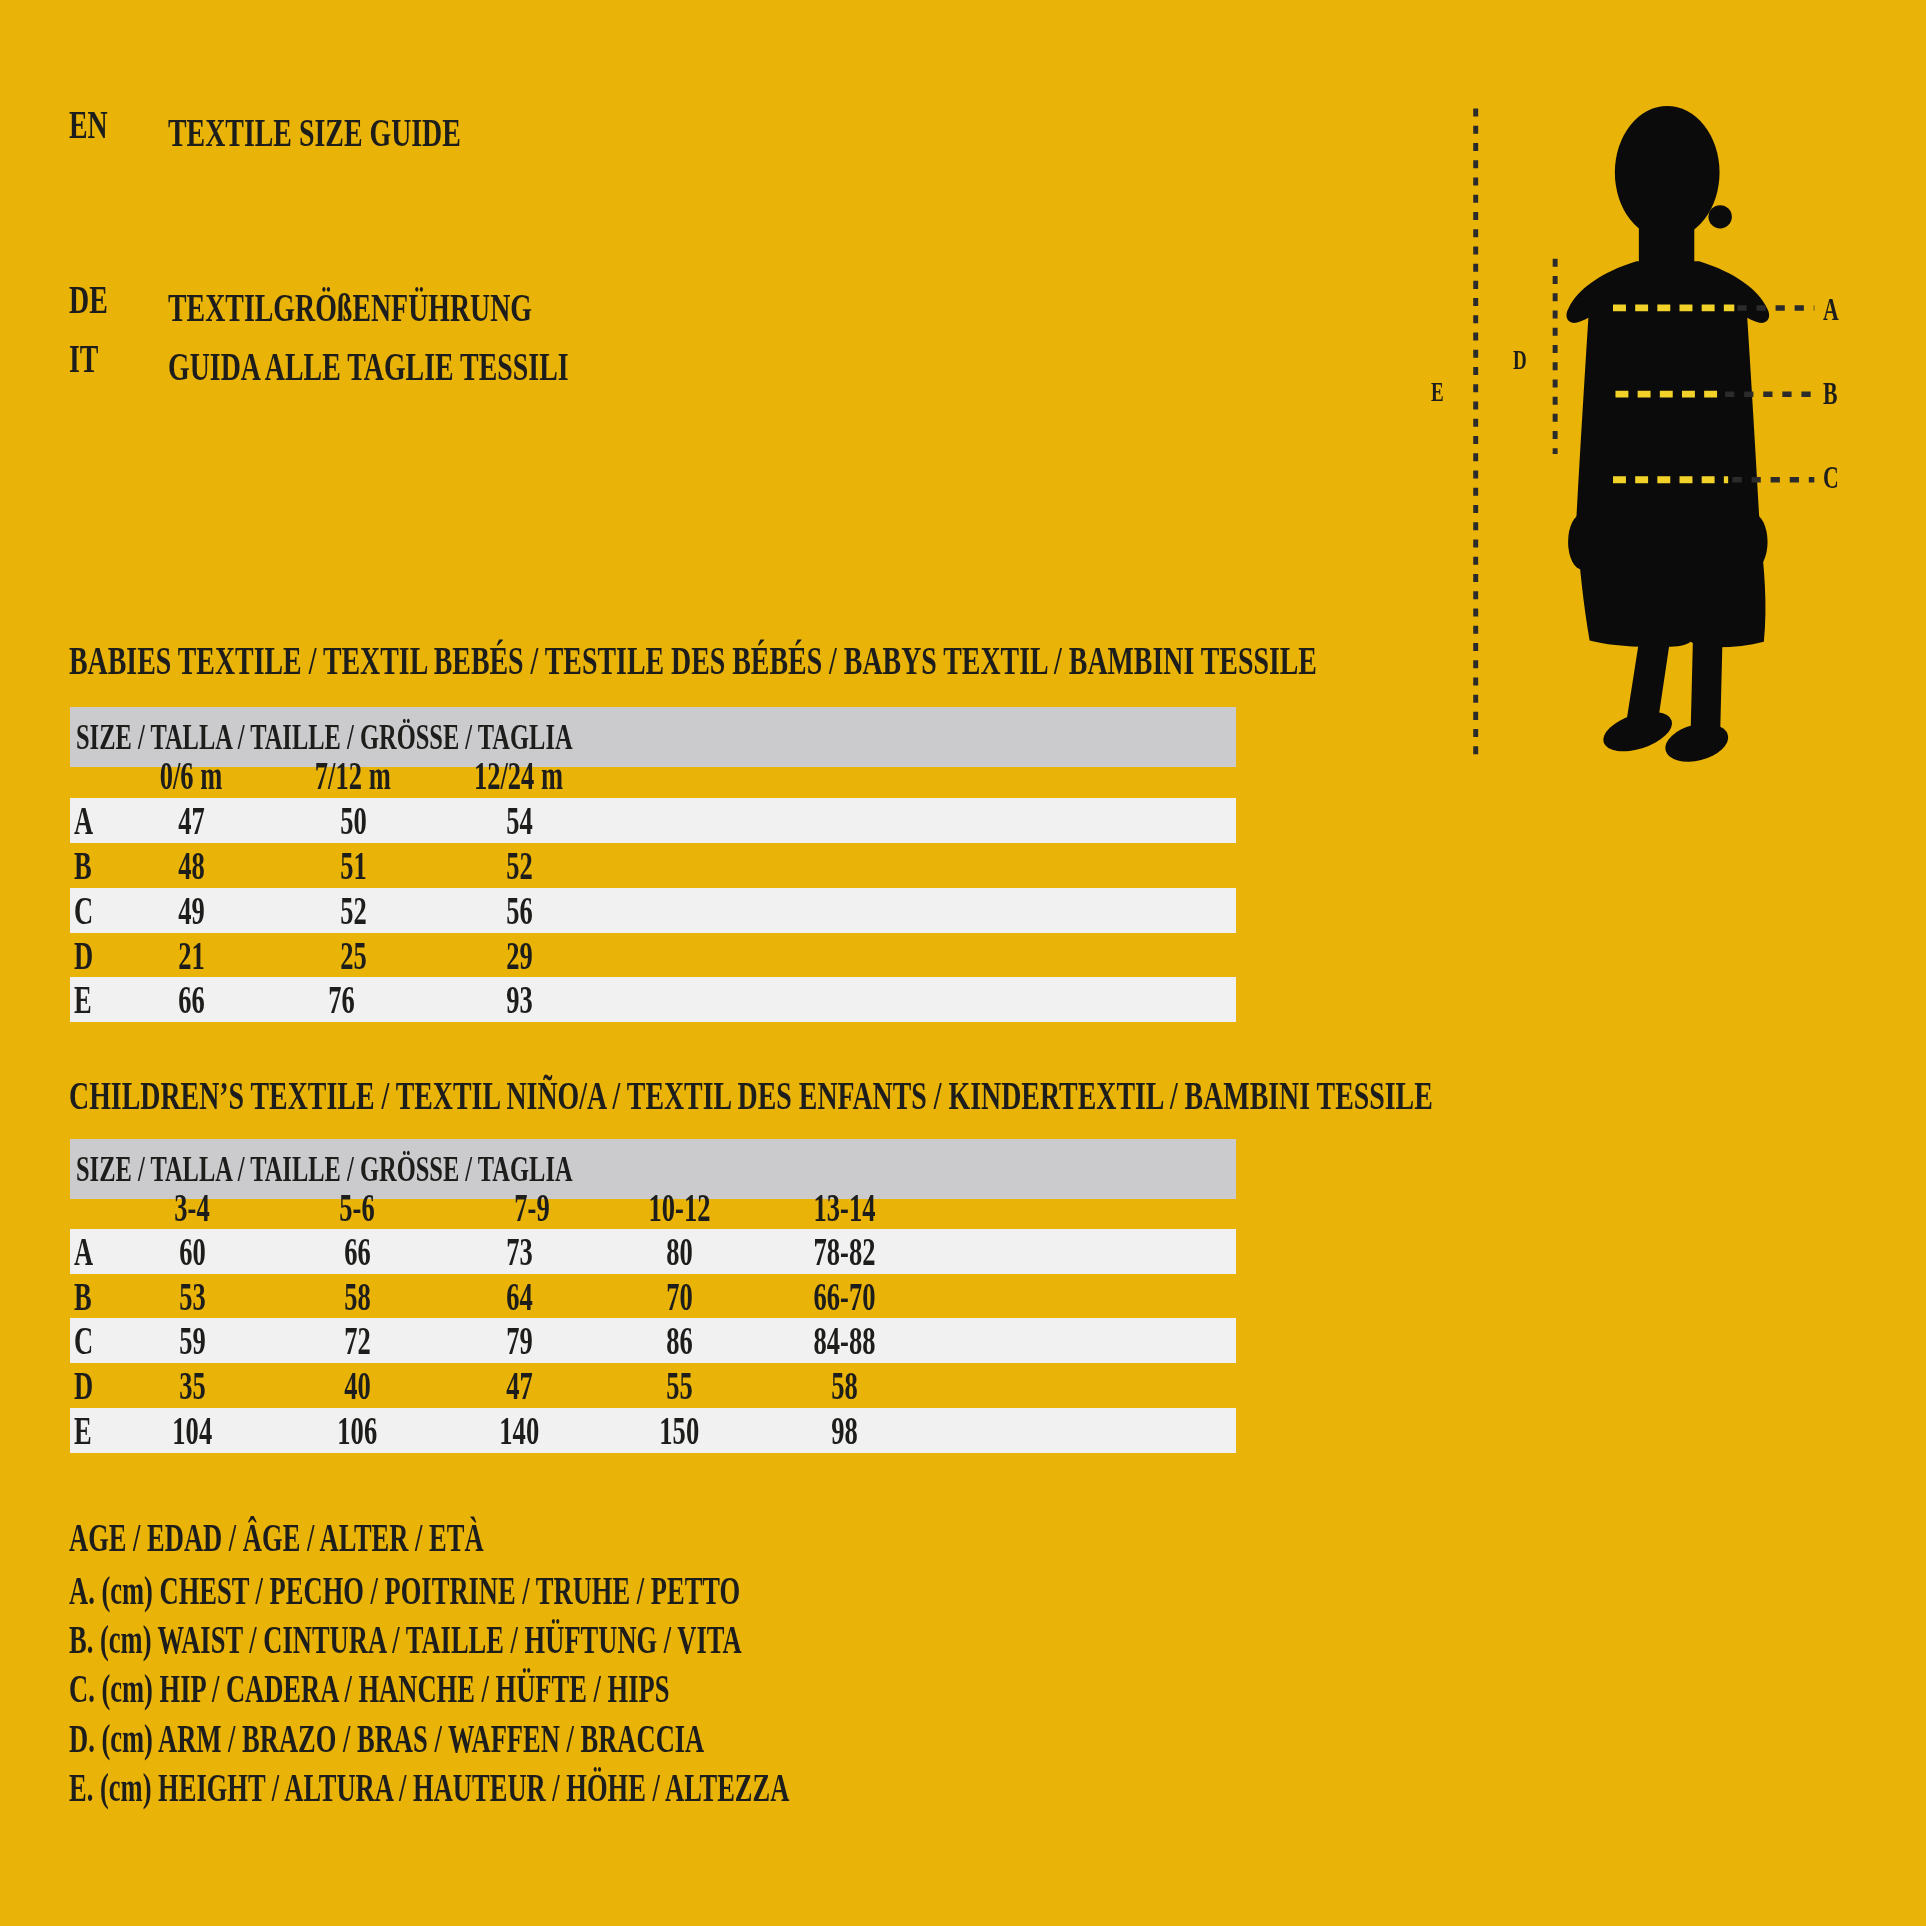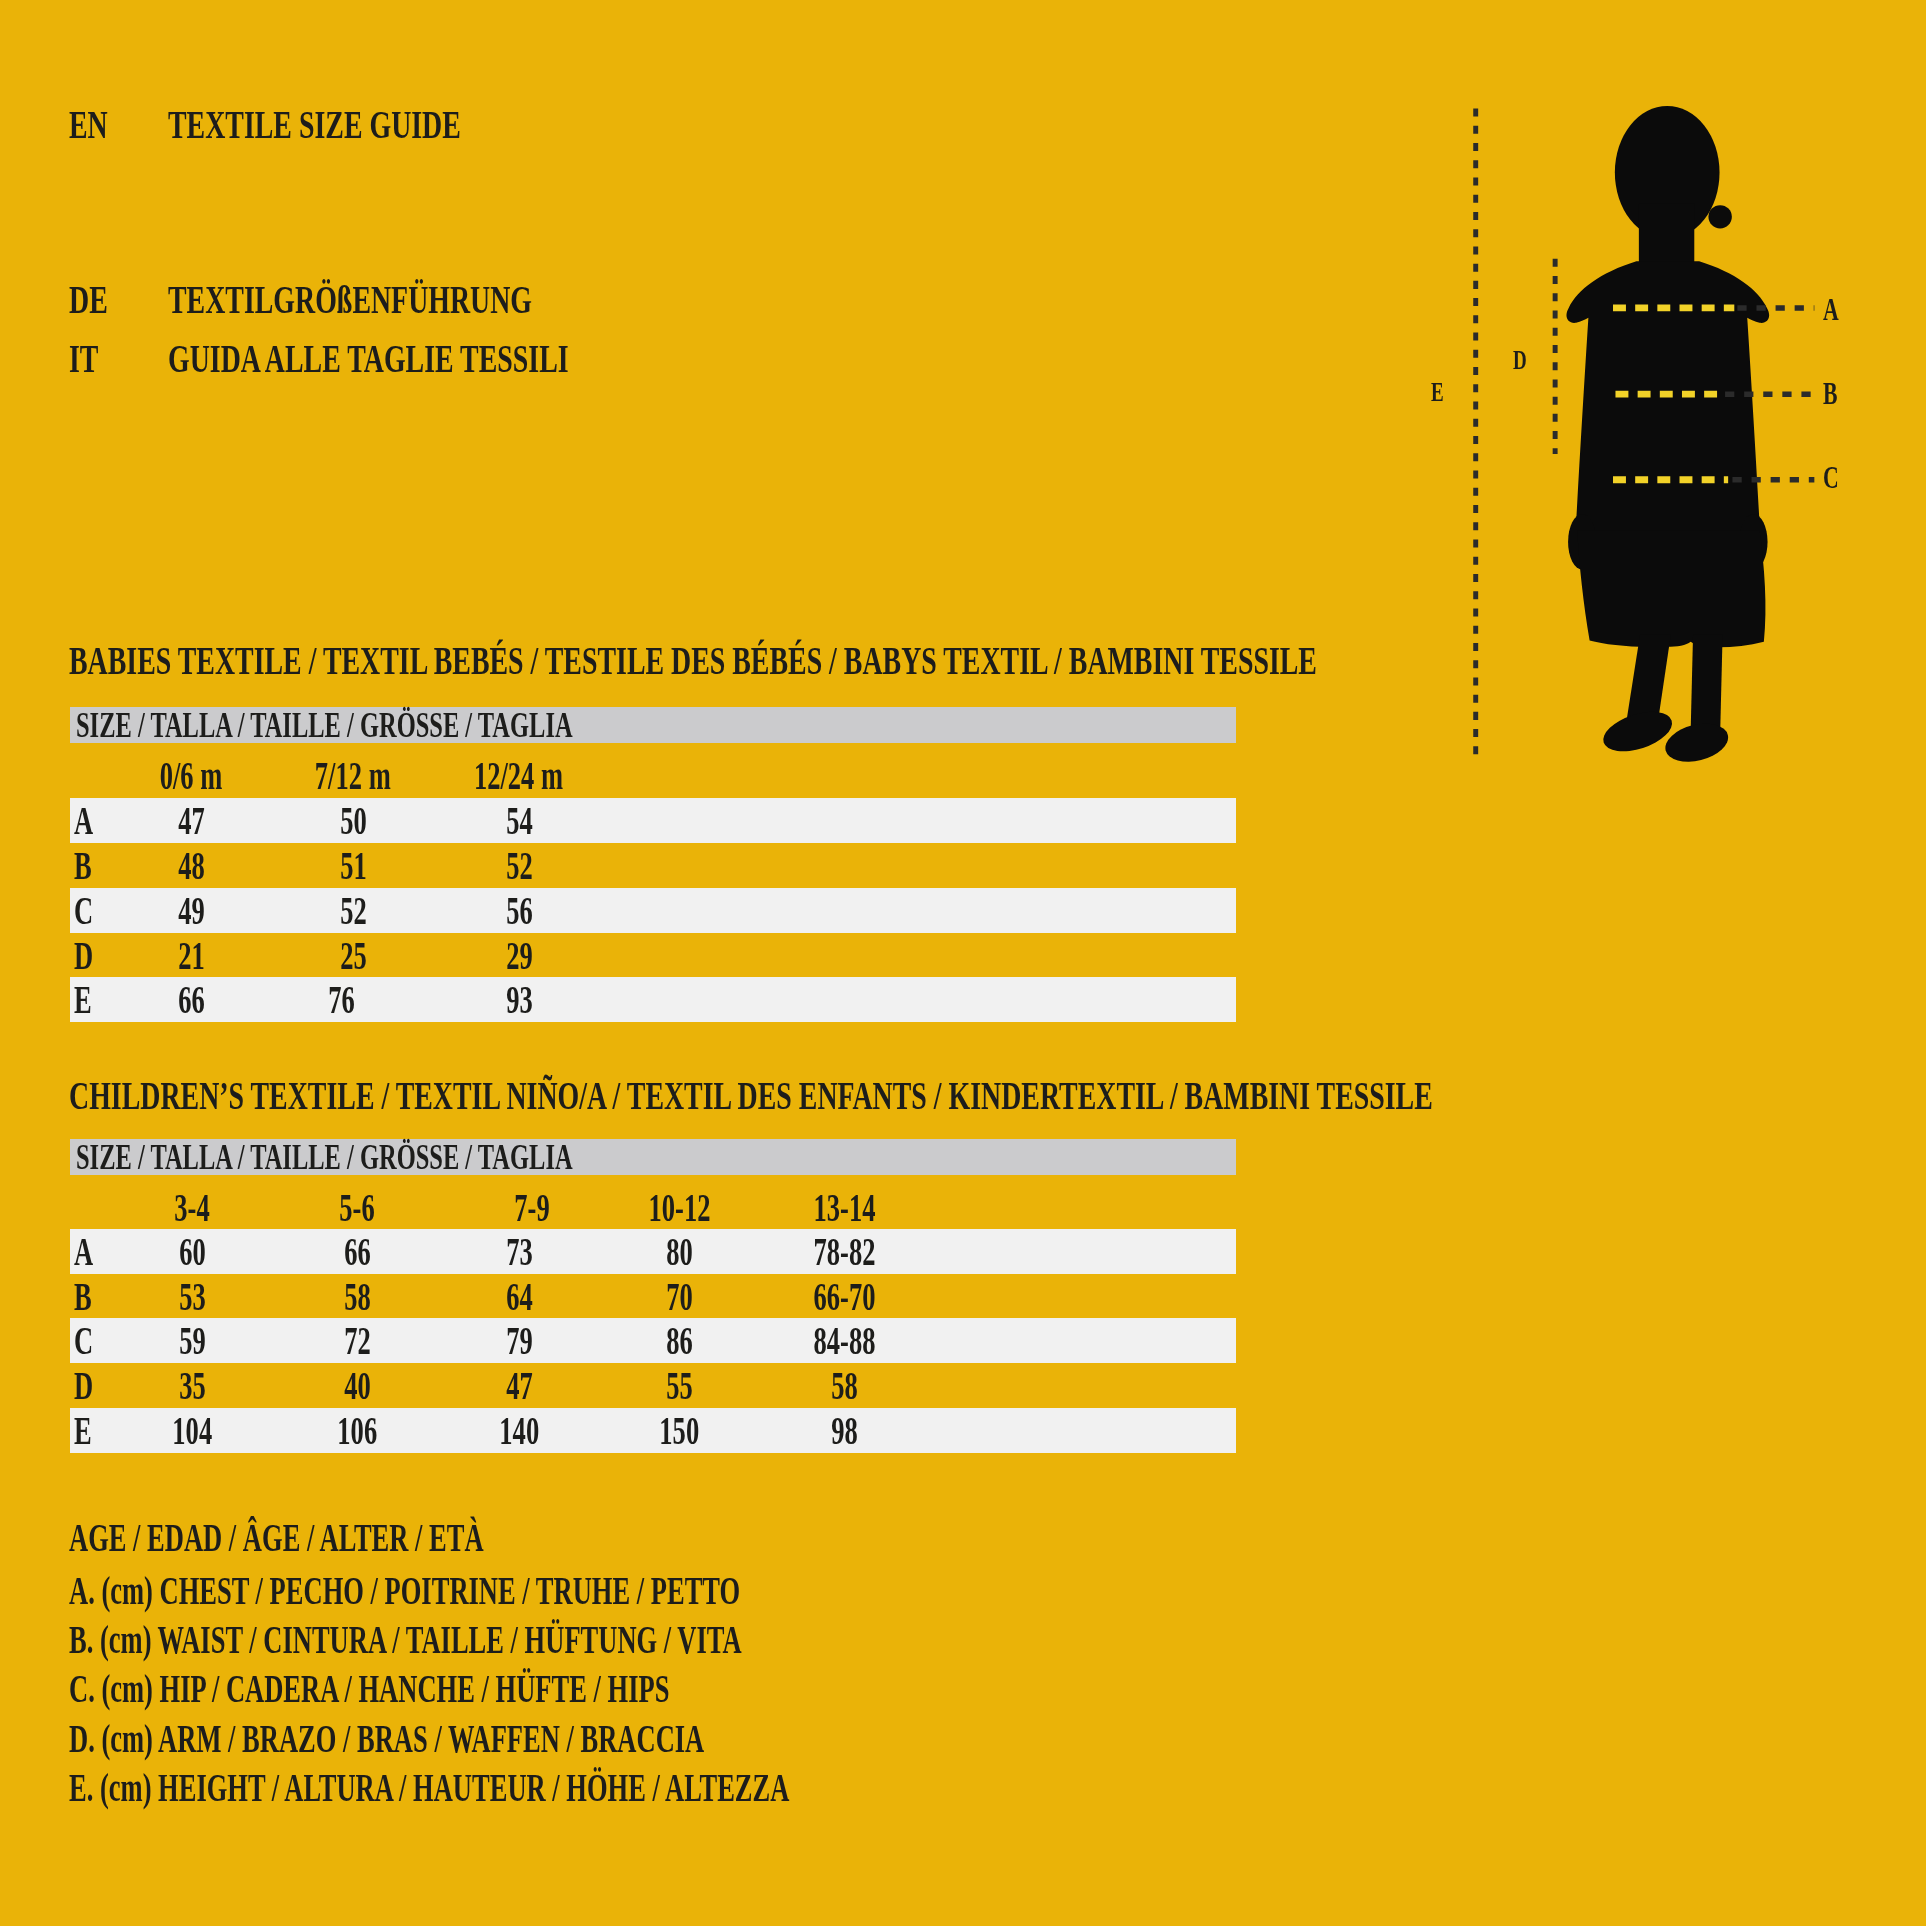--- a/index.html
+++ b/index.html
@@ -6,26 +6,26 @@
   body{width:1926px;height:1926px;overflow:hidden;}
   #page{position:relative;width:1926px;height:1926px;background:#eab308;
         font-family:Liberation Serif, serif;font-weight:bold;color:#1d1d1b;padding-left:8px;}
   
   .cx{display:inline-block;white-space:nowrap;transform:scaleX(0.68);transform-origin:0 50%;}
   .cxc{display:inline-block;white-space:nowrap;transform:scaleX(0.68);transform-origin:50% 50%;}
   .abs{position:absolute;}
   
   .lang-row{position:absolute;left:0;width:863px;height:44px;line-height:44px;font-size:41px;}
   .lang-code{position:absolute;left:69px;top:0;}
-  .lang-title{position:absolute;left:168px;top:0;text-align:right;}
+  .lang-title{position:absolute;left:168px;top:8px;text-align:right;}
   
   .sec-title{position:absolute;left:69px;font-size:41px;line-height:44px;white-space:nowrap;}
   
   .stable{position:absolute;left:70px;width:1166px;}
-  .bar{position:absolute;left:0;top:0;width:1166px;height:36px;background:#cbcbcd;
+  .bar{position:absolute;left:0;top:0;width:1166px;height:60px;background:#cbcbcd;
        display:flex;align-items:center;font-size:36px;}
   .bar .cx{margin-left:5.5px;}
   .colrow{position:absolute;left:0;width:1166px;height:44px;}
   .drow{position:absolute;left:0;width:1166px;height:45px;}
   .stripe{background:#f1f1f1;}
   .rlab{position:absolute;left:3.7px;top:0;height:100%;display:flex;align-items:center;font-size:39px;}
   .ccell{position:absolute;top:0;height:100%;width:160px;display:flex;align-items:center;justify-content:center;font-size:39px;}
   
   .legend-line{position:absolute;left:69px;font-size:39px;line-height:43px;white-space:nowrap;}
   

